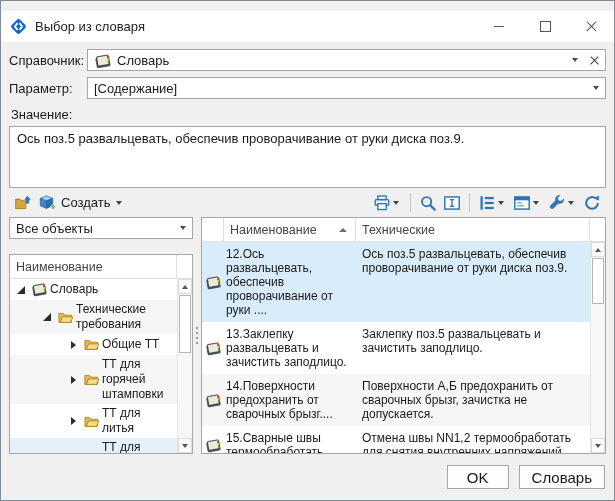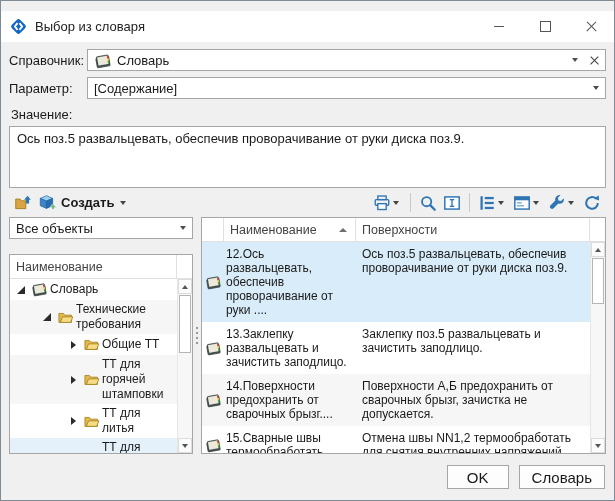--- a/index.html
+++ b/index.html
@@ -29,21 +29,21 @@
   .combo-x::after{transform:rotate(-45deg);}
   .combo .icon-slot{width:18px;height:16px;margin-right:5px;flex:none;}
   .section-label{font-size:13px;margin:2px 0 4px 2px;flex:none;}
   .value-box{height:62px;box-sizing:border-box;background:#fff;border:1px solid #a6a6a6;padding:3px 7px;font-size:13px;line-height:17px;flex:none;}
   
   .toolbar{height:29px;display:flex;align-items:center;flex:none;padding:0 2px;}
   .tool-btn{display:flex;align-items:center;justify-content:center;height:24px;padding:0 3px;cursor:default;}
   .tool-btn svg{display:block;}
   .tool-caret{width:0;height:0;border-left:3.5px solid transparent;border-right:3.5px solid transparent;border-top:4px solid #444;margin:0 3px 0 2px;}
   .tool-sep{width:1px;height:19px;background:#c9c9c9;margin:0 5px;flex:none;}
-  .create-label{font-size:13px;margin:0 4px 0 5px;font-weight:bold;}
+  .create-label{font-size:13px;margin:0 4px 0 5px;}
   .spacer{flex:1;}
   
   .panels{flex:1;display:flex;min-height:0;}
   .left-panel{width:184px;flex:none;display:flex;flex-direction:column;min-height:0;}
   .filter-combo{margin-bottom:15px;flex:none;}
   .tree-frame{flex:1;border:1px solid #a6a6a6;background:#fff;display:flex;flex-direction:column;min-height:0;}
   .grid-header{height:23px;flex:none;display:flex;align-items:stretch;border-bottom:1px solid #e0e0e0;background:#fff;color:#444;font-size:12.5px;}
   .gh-cell{display:flex;align-items:center;padding-left:6px;border-right:1px solid #e0e0e0;box-sizing:border-box;}
   .gh-aux{width:15px;flex:none;border-right:none;padding:0;}
   .tree-body{flex:1;position:relative;overflow:hidden;background:#fff;}
@@ -330,21 +330,21 @@
         </div>
 
       <div class="table-frame">
         <div class="grid-header">
           <span class="gh-cell th-icon"></span>
           <span class="gh-cell th-name">
             <span>Наименование</span>
             <span class="sort-asc"></span>
           </span>
           <span class="gh-cell th-content">
-            <span>Поверхности</span>
+            <span>Технические</span>
           </span>
           <span class="gh-cell gh-aux"></span>
         </div>
         <div class="table-body">
           <div class="table-rows">
               <div class="t-row selected">
                 <span class="td-icon">
   <svg viewBox="0 0 16 16">
     <g transform="rotate(-10 8 9)">
       <rect x="2.2" y="4.6" width="11.6" height="8.6" rx="0.8" fill="#55625f" stroke="#2e3a38" stroke-width="0.6"></rect>

